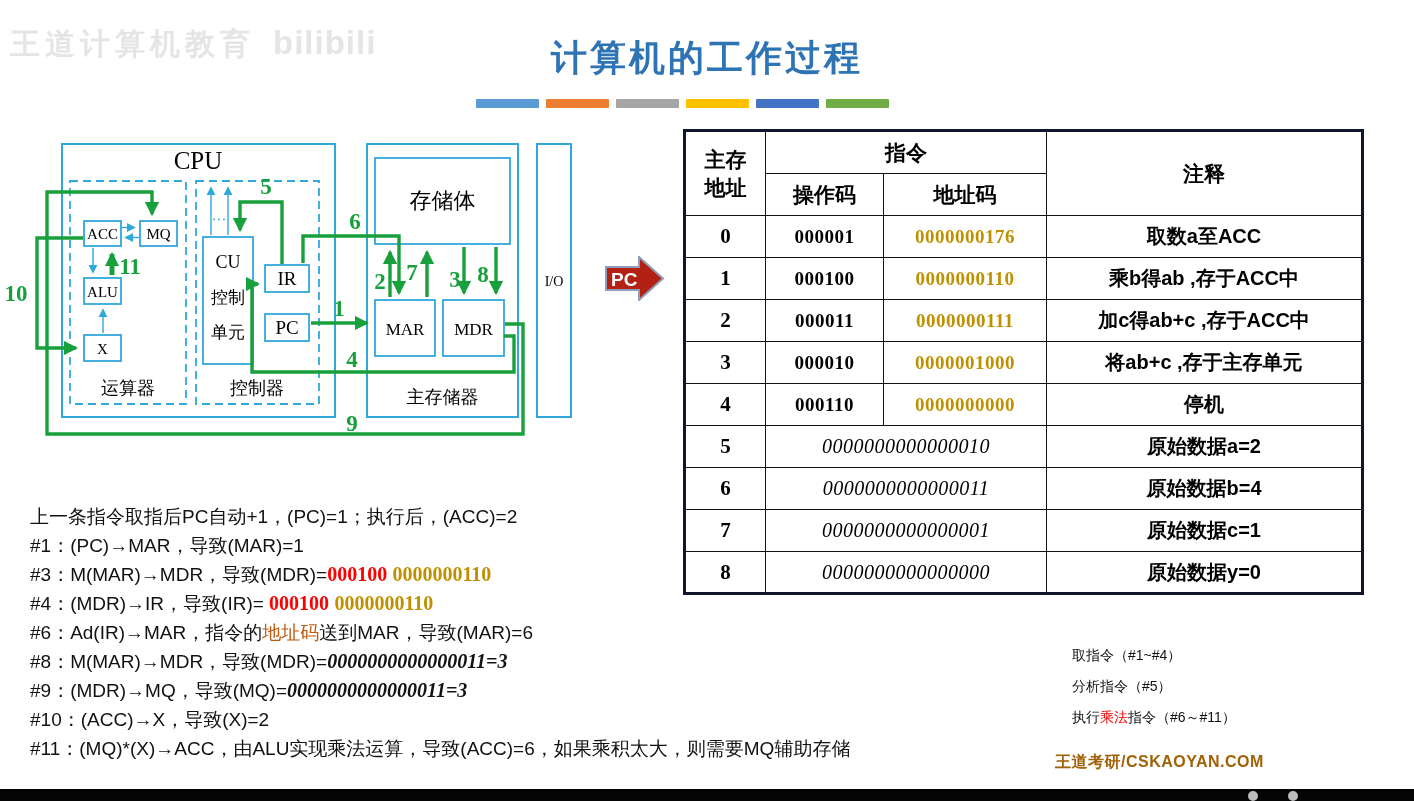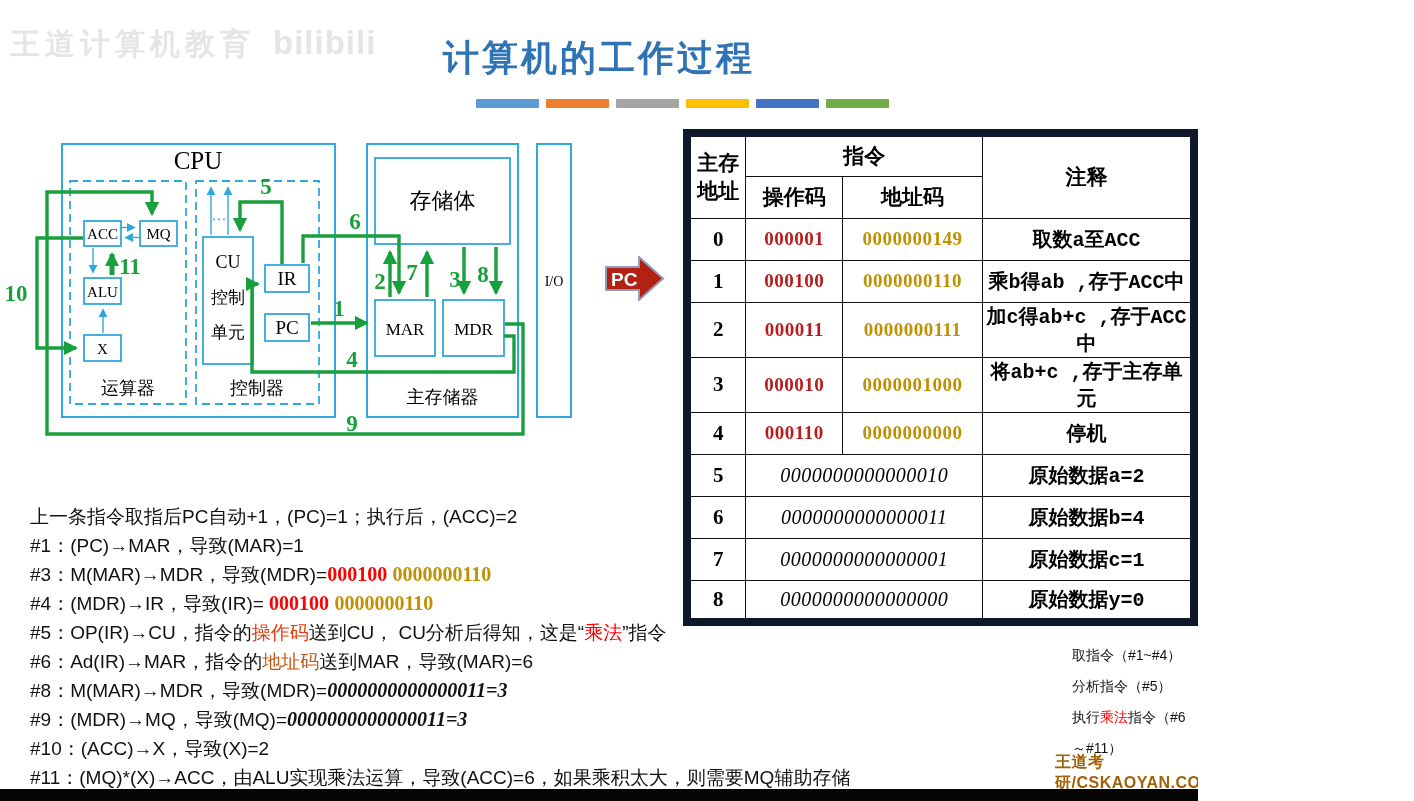--- a/index.html
+++ b/index.html
@@ -1,18 +1,18 @@
 <!DOCTYPE html>
 <html><head>
 <meta charset="utf-8">
 <style>
   * { box-sizing: border-box; margin: 0; padding: 0; }
   html,body { background:#ffffff; }
   body { font-family: "Liberation Sans", sans-serif; }
-  .stage { position:relative; width:1198px; height:801px; background:#fff; overflow:hidden; }
+  .stage { position:relative; width:1414px; height:801px; background:#fff; overflow:hidden; }
 
   
   .watermark { position:absolute; left:10px; top:24px; display:flex; gap:18px; align-items:baseline;
                color:#e5e5e5; font-weight:bold; }
   .wm-text { font-size:30px; letter-spacing:5px; }
   .wm-logo { font-size:33px; letter-spacing:1px; font-family:"Liberation Sans",sans-serif; }
 
   
   .title { position:absolute; left:0; top:34px; width:100%; text-align:center;
            font-size:36px; font-weight:bold; color:#2E74B5; letter-spacing:3px; }
@@ -23,27 +23,27 @@
   .diagram { position:absolute; left:0; top:130px; }
   .boxlabel { font-family:"Liberation Serif","DejaVu Serif",serif; fill:#000; }
   .stepnum { font-family:"Liberation Serif","DejaVu Serif",serif; fill:#18A03C; font-weight:bold; font-size:23px; }
 
   
   .pc-pointer { position:absolute; left:605px; top:256px; }
 
   
   .memtable { position:absolute; left:683px; top:129px; border-collapse:collapse; table-layout:fixed; }
   .memtable td { border:1.6px solid #111; text-align:center; vertical-align:middle; overflow:hidden; }
-  .memtable { border:8px solid #0f172a;padding-left:8px; }
+  .memtable { border:3px solid #0f172a;padding-left:8px; }
   .memtable td.hdr { font-family:"Liberation Serif","DejaVu Serif",serif; font-weight:bold; font-size:21px; }
   .memtable td.addr { font-family:"Liberation Serif","DejaVu Serif",serif; font-weight:bold; font-size:21px; }
-  .memtable td.op  { font-family:"Liberation Serif","DejaVu Serif",serif; font-weight:bold; font-size:19px; color:#b91c1c; letter-spacing:.5px;}
+  .memtable td.op  { font-family:"Liberation Serif","DejaVu Serif",serif; font-weight:bold; font-size:19px; color:#000000; letter-spacing:.5px;}
   .memtable td.ad  { font-family:"Liberation Serif","DejaVu Serif",serif; font-weight:bold; font-size:19px; color:#BF9000; letter-spacing:.5px;}
   .memtable td.bin { font-family:"Liberation Serif","DejaVu Serif",serif; font-weight:normal; font-style:italic; font-size:20px; letter-spacing:.5px;}
-  .memtable td.cm  { font-family:Liberation Mono, monospace; font-weight:bold; font-size:20px; }
+  .memtable td.cm  { font-family:Liberation Sans, sans-serif; font-weight:bold; font-size:20px; }
 
   
   .notes { position:absolute; left:30px; top:502px; font-size:19px; color:#111; }
   .notes .line { height:29px; line-height:29px; white-space:pre; }
   .bin-red   { color:#FF0000; font-weight:bold; font-family:"Liberation Serif",serif; font-size:20px;}
   .bin-olive { color:#BF9000; font-weight:bold; font-family:"Liberation Serif",serif; font-size:20px;}
   .bin-it    { font-weight:bold; font-style:italic; font-family:"Liberation Serif",serif; font-size:20px;}
   .hl-op { color:#E8380D; }
   .hl-ad { color:#C05A11; }
   .hl-red { color:#FF0000; }
@@ -187,21 +187,21 @@
       <td class="hdr" colspan="2">指令</td>
       <td class="hdr" rowspan="2">注释</td>
     </tr>
     <tr style="height:42px">
       <td class="hdr">操作码</td>
       <td class="hdr">地址码</td>
     </tr>
     <tr style="height:42px">
       <td class="addr">0</td>
       <td class="op">000001</td>
-      <td class="ad">0000000149</td>
+      <td class="ad">0000000176</td>
       <td class="cm">取数a至ACC</td>
     </tr>
     <tr style="height:42px">
       <td class="addr">1</td>
       <td class="op">000100</td>
       <td class="ad">0000000110</td>
       <td class="cm">乘b得ab ,存于ACC中</td>
     </tr>
     <tr style="height:42px">
       <td class="addr">2</td>
@@ -242,21 +242,20 @@
       <td class="cm">原始数据y=0</td>
     </tr>
   </tbody>
     </table>
 
   <div class="notes">
     <div class="line">上一条指令取指后PC自动+1，(PC)=1；执行后，(ACC)=2</div>
     <div class="line">#1：(PC)→MAR，导致(MAR)=1</div>
     <div class="line"><span>#3：M(MAR)→MDR，导致(MDR)=</span><span class="bin-red">000100</span> <span class="bin-olive">0000000110</span></div>
     <div class="line"><span>#4：(MDR)→IR，导致(IR)= </span><span class="bin-red">000100</span> <span class="bin-olive">0000000110</span></div>
-    <div class="line"><span>#5：OP(IR)→CU，指令的</span><span class="hl-op">操作码</span><span>送到CU， CU分析后得知，这是“</span><span class="hl-red">乘法</span><span>”指令</span></div>
     <div class="line"><span>#6：Ad(IR)→MAR，指令的</span><span class="hl-ad">地址码</span><span>送到MAR，导致(MAR)=6</span></div>
     <div class="line"><span>#8：M(MAR)→MDR，导致(MDR)=</span><span class="bin-it">0000000000000011=3</span></div>
     <div class="line"><span>#9：(MDR)→MQ，导致(MQ)=</span><span class="bin-it">0000000000000011=3</span></div>
     <div class="line">#10：(ACC)→X，导致(X)=2</div>
     <div class="line">#11：(MQ)*(X)→ACC，由ALU实现乘法运算，导致(ACC)=6，如果乘积太大，则需要MQ辅助存储</div>
   </div>
 
   <div class="summary">
     <div class="line">取指令（#1~#4）</div>
     <div class="line">分析指令（#5）</div>

